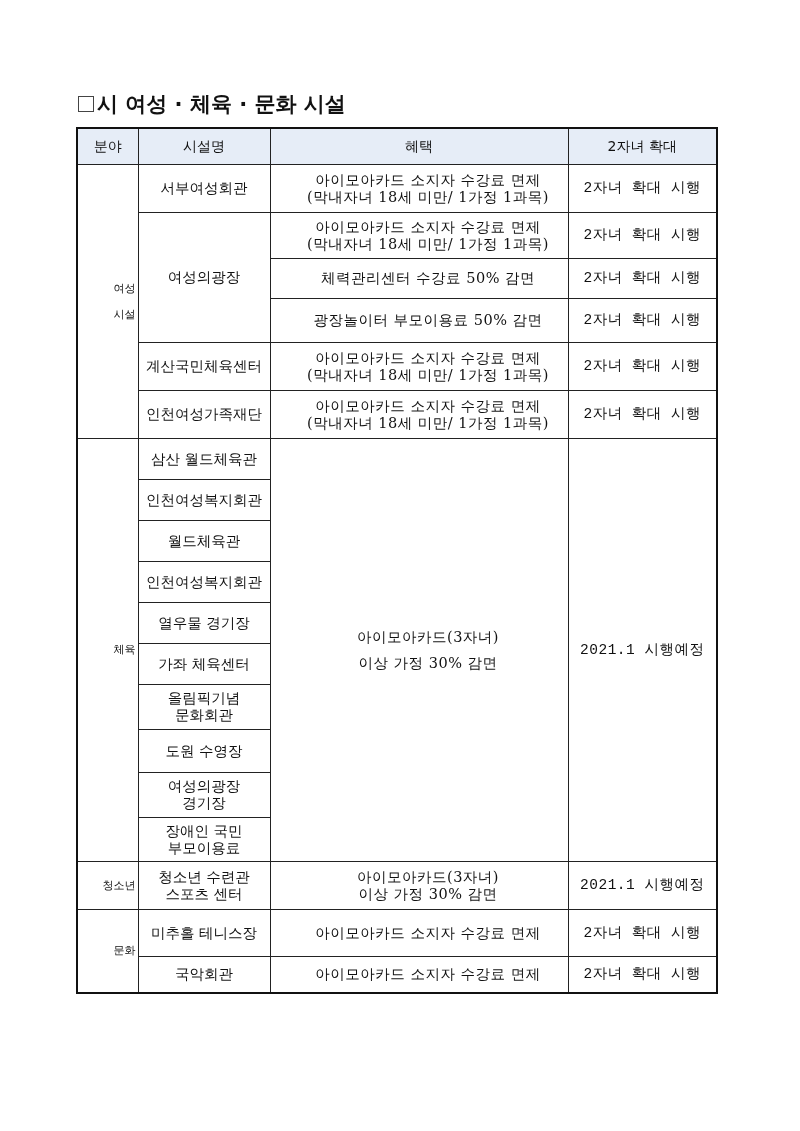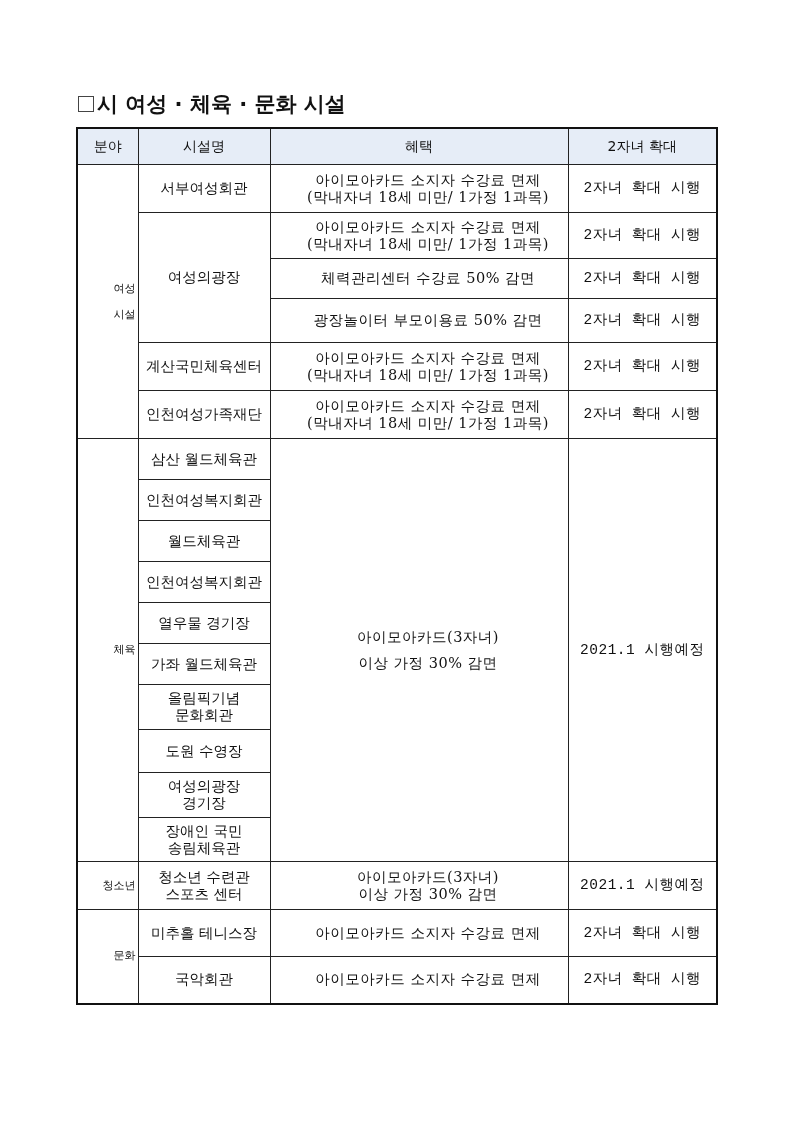--- a/index.html
+++ b/index.html
@@ -98,41 +98,41 @@
     <tr style="height:41px">
       <td>월드체육관</td>
     </tr>
     <tr style="height:41px">
       <td>인천여성복지회관</td>
     </tr>
     <tr style="height:41px">
       <td>열우물 경기장</td>
     </tr>
     <tr style="height:41px">
-      <td>가좌 월드체육관</td>
+      <td>가좌 체육센터</td>
     </tr>
     <tr style="height:45px">
       <td>
         <div>올림픽기념</div>
         <div>문화회관</div>
       </td>
     </tr>
     <tr style="height:43px">
       <td>도원 수영장</td>
     </tr>
     <tr style="height:45px">
       <td>
         <div>여성의광장</div>
         <div>경기장</div>
       </td>
     </tr>
     <tr style="height:44px">
       <td>
         <div>장애인 국민</div>
-        <div>송림체육관</div>
+        <div>부모이용료</div>
       </td>
     </tr>
 
     <tr style="height:48px">
       <td class="cat">청소년</td>
       <td>
         <div>청소년 수련관</div>
         <div>스포츠 센터</div>
       </td>
       <td class="benefit">
@@ -141,19 +141,19 @@
       </td>
       <td class="status">2021.1 시행예정</td>
     </tr>
 
     <tr style="height:47px">
       <td rowspan="2" class="cat">문화</td>
       <td>미추홀 테니스장</td>
       <td class="benefit">아이모아카드 소지자 수강료 면제</td>
       <td class="status">2자녀 확대 시행</td>
     </tr>
-    <tr style="height:47px">
+    <tr style="height:36px">
       <td>국악회관</td>
       <td class="benefit">아이모아카드 소지자 수강료 면제</td>
       <td class="status">2자녀 확대 시행</td>
     </tr>
   </tbody>
 </table>
 
 </body></html>

